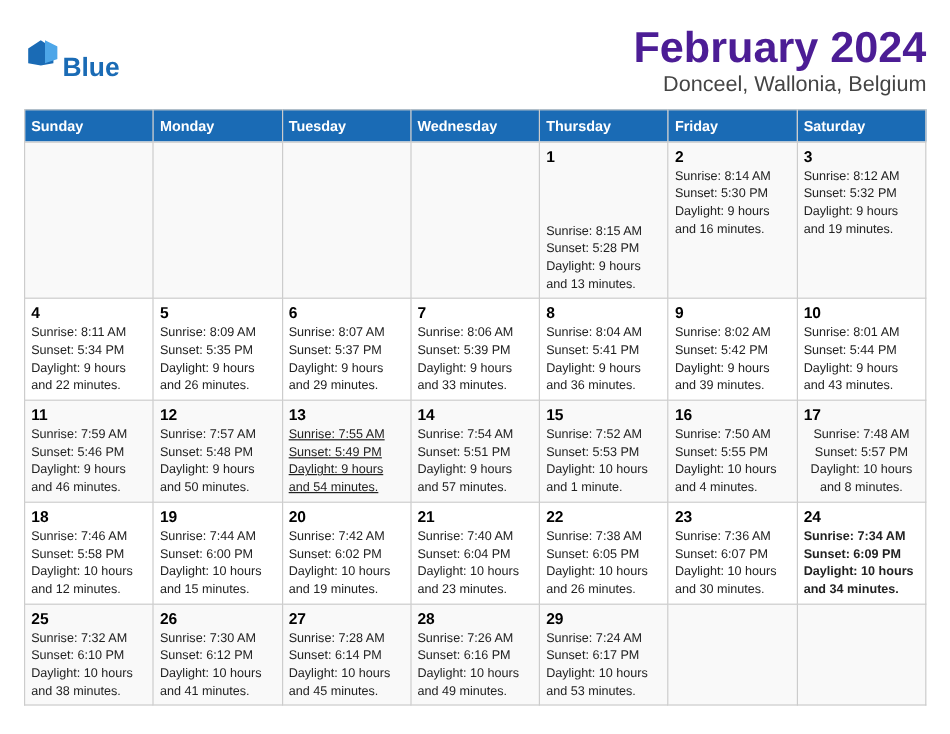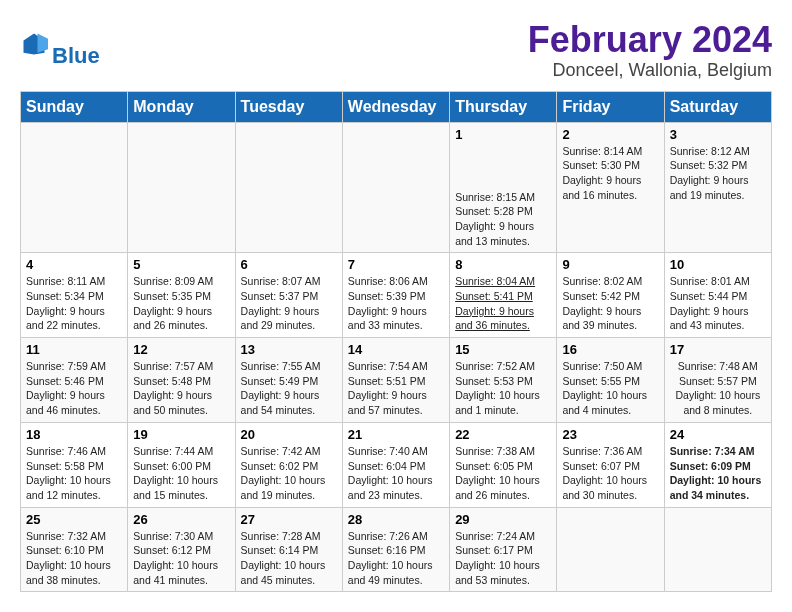--- a/index.html
+++ b/index.html
@@ -49,21 +49,21 @@
     table {
       width: 100%;
       border-collapse: collapse;
       font-size: 11px;
     }
     thead tr th {
       background-color: #1a6bb5;
       color: #fff;
       text-align: left;
       padding: 6px 5px;
-      font-size: 16px;
+      font-size: 12px;
       font-weight: bold;
       border: 1px solid #ccc;
     }
     tbody tr td {
       border: 1px solid #ccc;
       vertical-align: top;
       padding: 4px 5px;
       height: 80px;
       width: 107px;
     }
@@ -172,21 +172,21 @@
         </td>
         <td>
           <span class="day-num">7</span>
           <div class="day-info" style="white-space: pre-line;">Sunrise: 8:06 AM
 Sunset: 5:39 PM
 Daylight: 9 hours
 and 33 minutes.</div>
         </td>
         <td>
           <span class="day-num">8</span>
-          <div class="day-info" style="white-space: pre-line; text-decoration: underline;">Sunrise: 8:04 AM
+          <div class="day-info" style="white-space: pre-line;">Sunrise: 8:04 AM
 Sunset: 5:41 PM
 Daylight: 9 hours
 and 36 minutes.</div>
         </td>
         <td>
           <span class="day-num">9</span>
           <div class="day-info" style="white-space: pre-line;">Sunrise: 8:02 AM
 Sunset: 5:42 PM
 Daylight: 9 hours
 and 39 minutes.</div>
@@ -209,21 +209,21 @@
         </td>
         <td>
           <span class="day-num">12</span>
           <div class="day-info" style="white-space: pre-line;">Sunrise: 7:57 AM
 Sunset: 5:48 PM
 Daylight: 9 hours
 and 50 minutes.</div>
         </td>
         <td>
           <span class="day-num">13</span>
-          <div class="day-info" style="white-space: pre-line;">Sunrise: 7:55 AM
+          <div class="day-info" style="white-space: pre-line; text-decoration: underline;">Sunrise: 7:55 AM
 Sunset: 5:49 PM
 Daylight: 9 hours
 and 54 minutes.</div>
         </td>
         <td>
           <span class="day-num">14</span>
           <div class="day-info" style="white-space: pre-line;">Sunrise: 7:54 AM
 Sunset: 5:51 PM
 Daylight: 9 hours
 and 57 minutes.</div>

